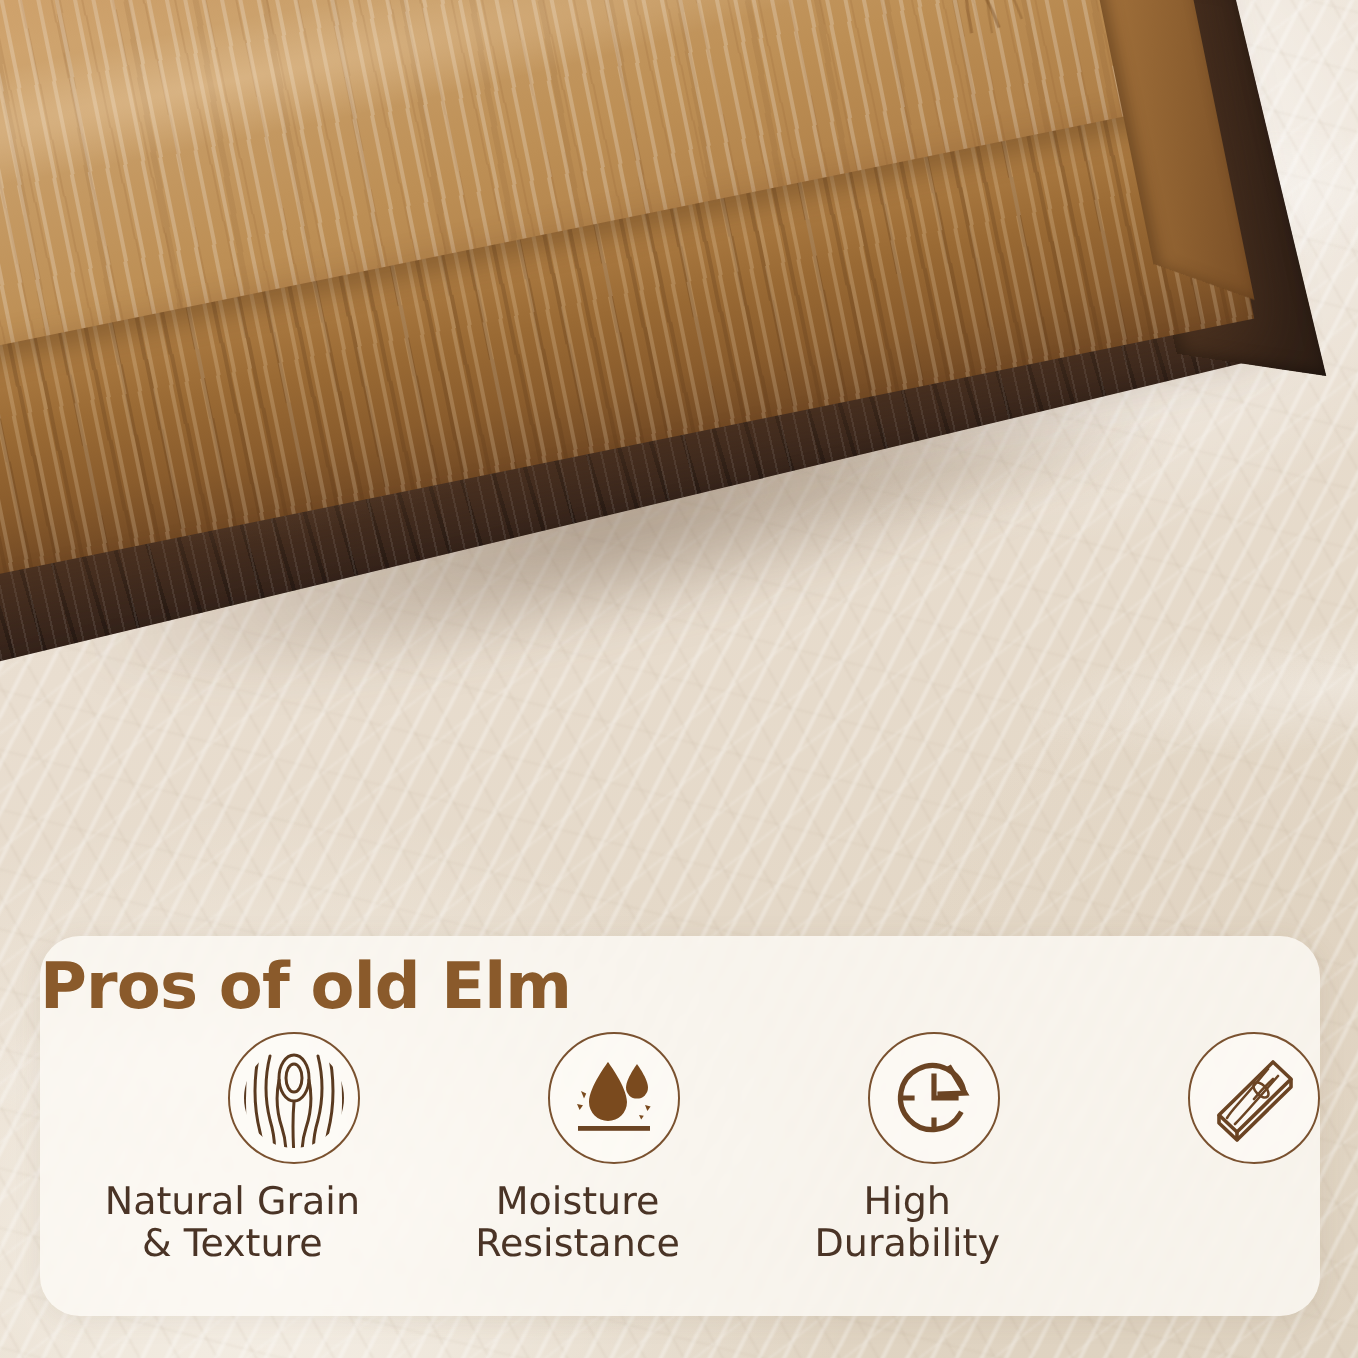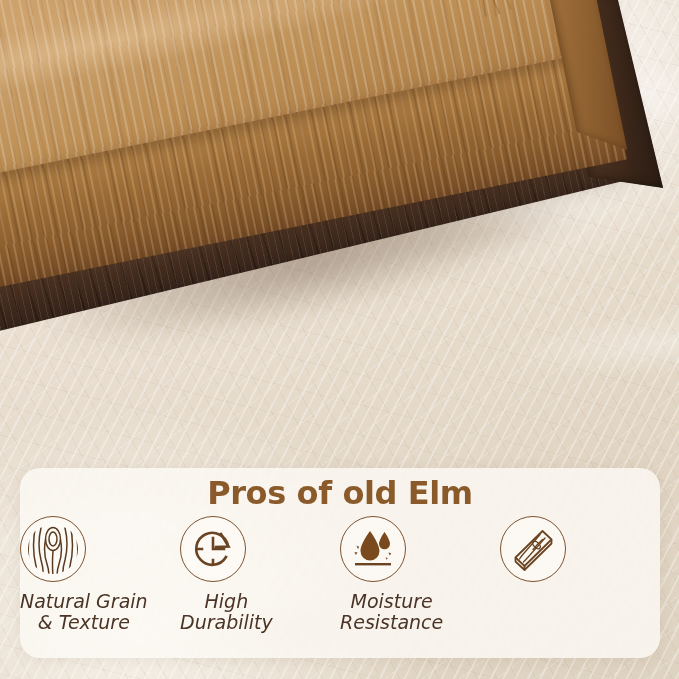--- a/index.html
+++ b/index.html
@@ -150,38 +150,37 @@
     border-radius:20px;
     background:rgba(253,250,245,.80);
     backdrop-filter:blur(2px);
     box-shadow:0 2px 14px rgba(110,85,60,.10);
     overflow:hidden;
   }
   .card-inner { position:relative; width:100%; height:100%; }
 
   .card-title {
     position:absolute; left:0; right:0; top:6px;
-    text-align:center;
+    text-align:left;
     font-size:32px;
     font-weight:bold;
     letter-spacing:-.4px;
     color:#8a5a2b;
     font-family:"DejaVu Sans", sans-serif;
   }
 
   .features {
     position:absolute; left:0; right:0; top:48px;
     display:flex;
   }
   .feature {
     flex:1 1 0;
     display:flex;
     flex-direction:column;
-    align-items:flex-start;
-    font-style:italic;
+    align-items:flex-end;
   }
   .icon-circle {
     width:66px; height:66px;
     border-radius:50%;
     border:1.4px solid #7a5230;
     background:rgba(255,253,249,.55);
     display:flex; align-items:center; justify-content:center;
   }
   .icon-circle svg { display:block; }
   .feature-label {
@@ -256,54 +255,54 @@
               </g>
               <circle cx="27" cy="27" r="25" fill="none" stroke="none"></circle>
             </svg>
           </div>
           <div class="feature-label">Natural Grain
 &amp; Texture</div>
         </div>
 
         <div class="feature">
           <div class="icon-circle">
-            <svg width="46" height="46" viewBox="0 0 46 46">
-              <g fill="none" stroke="#6b4423" stroke-width="2.6" stroke-linecap="square">
-                <path d="M38 20 A16 16 0 1 0 36 31"></path>
-                <path d="M31 8 L38.5 20.5 L26 21" stroke-width="2.6" stroke-linejoin="miter"></path>
-                <path d="M23 12 L23 23 L34 23"></path>
-                <path d="M23 34 L23 38"></path>
-                <path d="M12 23 L8 23"></path>
-              </g>
-            </svg>
-          </div>
-          <div class="feature-label">High
-Durability</div>
-        </div>
-
-        <div class="feature">
-          <div class="icon-circle">
             <svg width="48" height="48" viewBox="0 0 48 48">
               <g fill="#7a4a1e">
                 <path d="M21 6 C21 6 30.5 18.5 30.5 26 A9.5 9.5 0 1 1 11.5 26 C11.5 18.5 21 6 21 6 Z"></path>
                 <path d="M35.5 7 C35.5 7 41 14.5 41 18.8 A5.5 5.5 0 1 1 30 18.8 C30 14.5 35.5 7 35.5 7 Z"></path>
                 <path d="M7.5 20.5 l2.6 1.2 -1.1 2.6 z"></path>
                 <path d="M5.5 27 l3 .6 -1.7 2.4 z"></path>
                 <path d="M39.5 27.5 l2.8 .7 -1.6 2.3 z"></path>
                 <path d="M36.5 32.5 l2.4 .4 -1.3 1.9 z"></path>
               </g>
               <rect x="6" y="38" width="36" height="2.4" fill="#6b4423"></rect>
             </svg>
           </div>
           <div class="feature-label">Moisture
 Resistance</div>
         </div>
 
         <div class="feature">
           <div class="icon-circle">
+            <svg width="46" height="46" viewBox="0 0 46 46">
+              <g fill="none" stroke="#6b4423" stroke-width="2.6" stroke-linecap="square">
+                <path d="M38 20 A16 16 0 1 0 36 31"></path>
+                <path d="M31 8 L38.5 20.5 L26 21" stroke-width="2.6" stroke-linejoin="miter"></path>
+                <path d="M23 12 L23 23 L34 23"></path>
+                <path d="M23 34 L23 38"></path>
+                <path d="M12 23 L8 23"></path>
+              </g>
+            </svg>
+          </div>
+          <div class="feature-label">High
+Durability</div>
+        </div>
+
+        <div class="feature">
+          <div class="icon-circle">
             <svg width="48" height="48" viewBox="0 0 48 48">
               <g fill="none" stroke="#6b4423" stroke-width="1.8" stroke-linejoin="round">
                 <path d="M33.5 6 L42.5 14.5 L15.5 41 L6.5 32.5 Z"></path>
                 <path d="M6.5 32.5 L6.5 36.5 L15.5 45 L15.5 41"></path>
                 <path d="M42.5 14.5 L42.5 18.5 L15.5 45"></path>
               </g>
               <g fill="none" stroke="#6b4423" stroke-width="1.3" stroke-linecap="round">
                 <path d="M31 9.5 Q24 18 16 27 Q12 31.5 10.5 34"></path>
                 <path d="M36 13 Q29 21 21 30 Q17 34.5 14.5 37"></path>
                 <ellipse cx="27.5" cy="20" rx="2.6" ry="4.6" transform="rotate(-45 27.5 20)"></ellipse>

